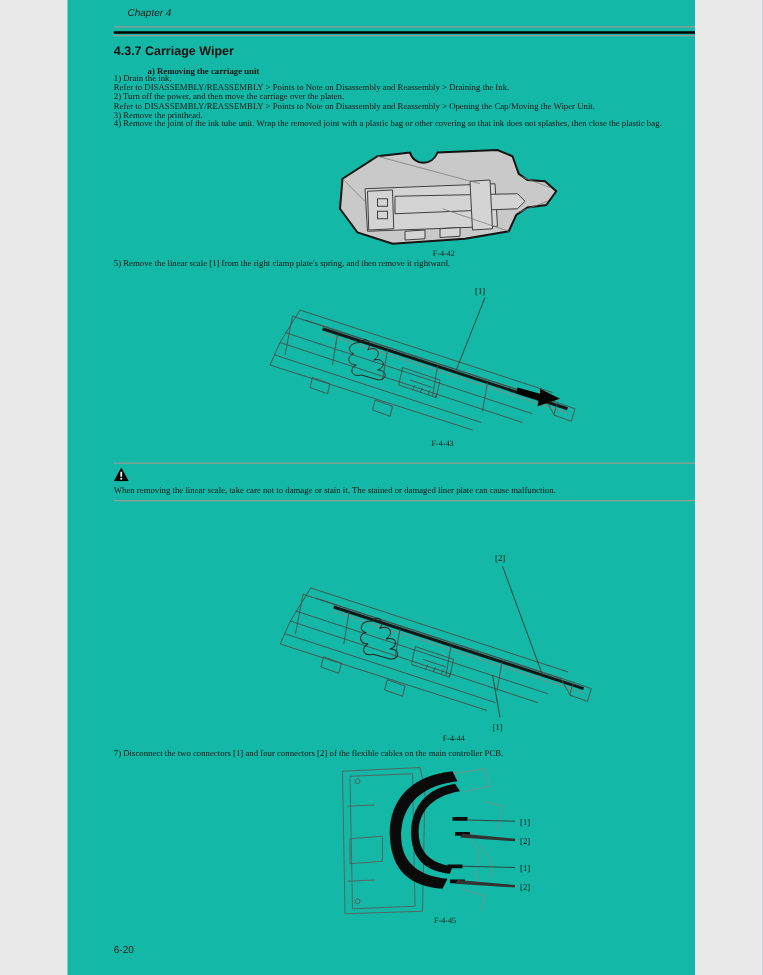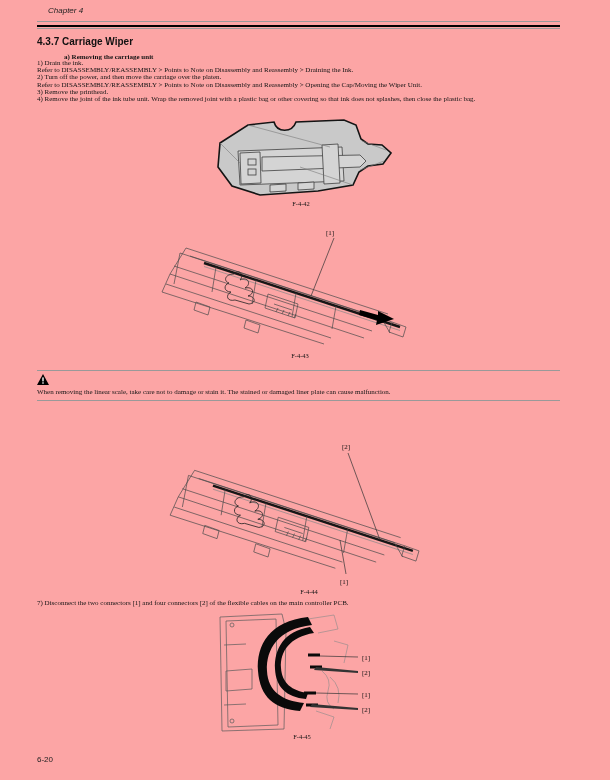--- a/index.html
+++ b/index.html
@@ -1,19 +1,19 @@
 <!DOCTYPE html>
 <html><head>
 <meta charset="utf-8">
 <style>
   html,body{margin:0;padding:0;background:#e9e9e9;}
   .page{
     position:relative;
-    width:610px;height:780px;
-    background:#fca5a5;
+    width:502px;height:780px;
+    background:#14b8a6;
     font-family:"Liberation Serif", serif;
     color:#141414;
     overflow:hidden;
     margin:0 auto;
   }
   .abs{position:absolute;}
   .chapter{
     left:48px;top:6px;
     font-family:"Liberation Sans", sans-serif;
     font-style:italic;font-size:8px;color:#222;
@@ -105,20 +105,21 @@
     <g stroke="#7a7a7a" stroke-width="0.6" fill="none">
       <path d="M38,8 L120,30"></path>
       <path d="M143,68 L90,50"></path>
       <path d="M152,24 L176,33"></path>
       <path d="M150,53 L174,44"></path>
       <path d="M10,26 L30,46"></path>
     </g>
   </svg>
   <div class="abs caption" style="left:210px;top:200px;width:182px">F-4-42</div>
 
+  <div class="abs bodyline" style="top:207px">5) Remove the linear scale [1] from the right clamp plate's spring, and then remove it rightward.</div>
 
   <svg class="abs" style="left:154px;top:224px" width="292" height="126" viewBox="0 0 292 126">
     <use href="#chassis" x="2" y="8"></use>
     <line x1="180" y1="14" x2="157" y2="72" stroke="#333" stroke-width="0.7"></line>
     <text x="172" y="11">[1]</text>
     <path d="M206,86 L224,91 L224,87 L240,95 L222,101 L223,96 L205,91 Z" fill="#000" stroke="none"></path>
   </svg>
   <div class="abs caption" style="left:154px;top:352px;width:292px">F-4-43</div>
 
   <div class="abs rule" style="top:370px"></div>

